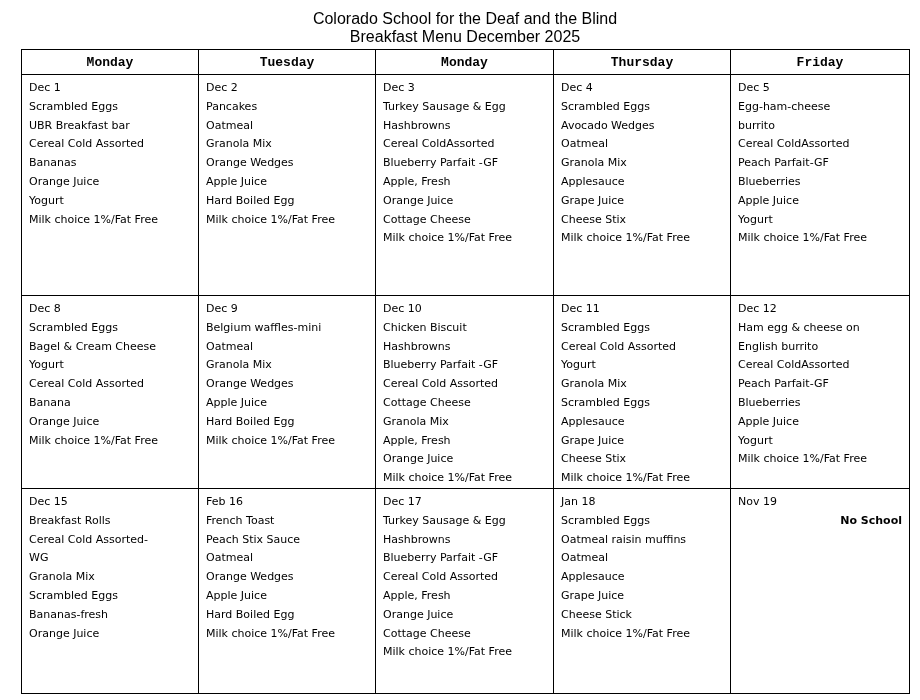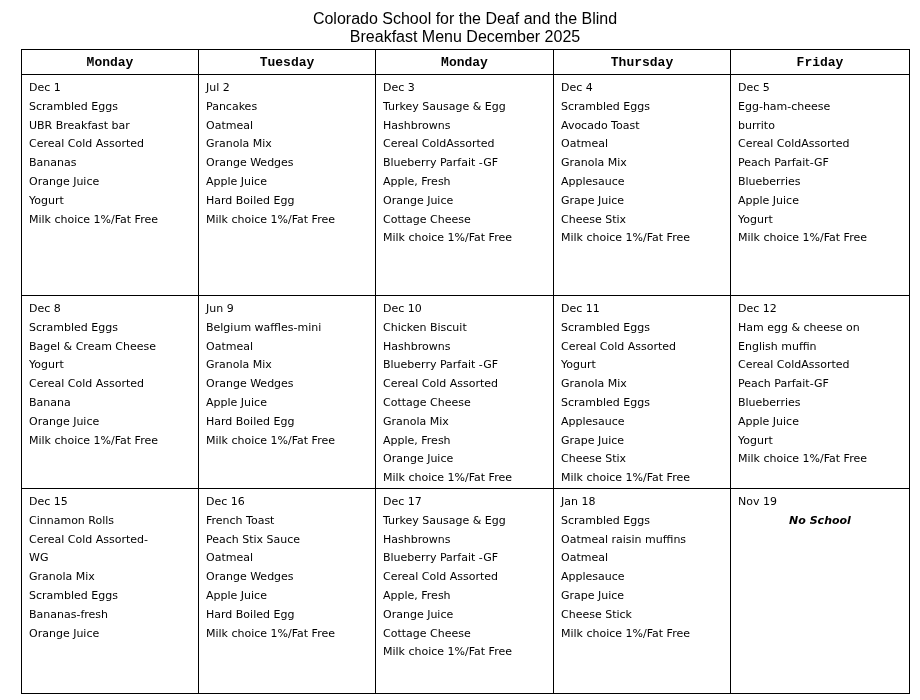--- a/index.html
+++ b/index.html
@@ -11,21 +11,21 @@
     table.menu col.c3 { width: 178px; }
     table.menu col.c4 { width: 177px; }
     table.menu col.c5 { width: 179px; }
     th { border: 1px solid #000; font-family: Liberation Mono, monospace; font-weight: bold; font-size: 13px; height: 24px; padding: 0; text-align: center; vertical-align: middle; }
     td { border: 1px solid #000; vertical-align: top; padding: 4px 0 0 7px; font-size: 11px; line-height: 18.8px; white-space: nowrap; overflow: hidden; }
     tr.w1 td { height: 216px; }
     tr.w2 td { height: 187px; }
     tr.w3 td { height: 200px; }
     .date { display: block; }
     .item { display: block; }
-    .no-school { display: block; text-align: center; font-weight: bold; margin-top: 0px; padding-right: 7px; font-style: italic; }
+    .no-school { display: block; text-align: right; font-weight: bold; margin-top: 0px; padding-right: 7px; }
     .bottom-line { position: absolute; left: 21px; top: 693px; width: 888px; border-top: 1px solid #000; }
   </style>
 </head>
 <body>
 
 <div class="title">
   <div>Colorado School for the Deaf and the Blind</div>
   <div>Breakfast Menu December 2025</div>
 </div>
 
@@ -52,21 +52,21 @@
           <span class="date">Dec 1</span>
           <span class="item">Scrambled Eggs</span>
           <span class="item">UBR Breakfast bar</span>
           <span class="item">Cereal Cold Assorted</span>
           <span class="item">Bananas</span>
           <span class="item">Orange Juice</span>
           <span class="item">Yogurt</span>
           <span class="item">Milk choice 1%/Fat Free</span>
         </td>
         <td>
-          <span class="date">Jul 2</span>
+          <span class="date">Dec 2</span>
           <span class="item">Pancakes</span>
           <span class="item">Oatmeal</span>
           <span class="item">Granola Mix</span>
           <span class="item">Orange Wedges</span>
           <span class="item">Apple Juice</span>
           <span class="item">Hard Boiled Egg</span>
           <span class="item">Milk choice 1%/Fat Free</span>
         </td>
         <td>
           <span class="date">Dec 3</span>
@@ -75,21 +75,21 @@
           <span class="item">Cereal ColdAssorted</span>
           <span class="item">Blueberry Parfait -GF</span>
           <span class="item">Apple, Fresh</span>
           <span class="item">Orange Juice</span>
           <span class="item">Cottage Cheese</span>
           <span class="item">Milk choice 1%/Fat Free</span>
         </td>
         <td>
           <span class="date">Dec 4</span>
           <span class="item">Scrambled Eggs</span>
-          <span class="item">Avocado Toast</span>
+          <span class="item">Avocado Wedges</span>
           <span class="item">Oatmeal</span>
           <span class="item">Granola Mix</span>
           <span class="item">Applesauce</span>
           <span class="item">Grape Juice</span>
           <span class="item">Cheese Stix</span>
           <span class="item">Milk choice 1%/Fat Free</span>
         </td>
         <td>
           <span class="date">Dec 5</span>
           <span class="item">Egg-ham-cheese</span>
@@ -107,21 +107,21 @@
           <span class="date">Dec 8</span>
           <span class="item">Scrambled Eggs</span>
           <span class="item">Bagel &amp; Cream Cheese</span>
           <span class="item">Yogurt</span>
           <span class="item">Cereal Cold Assorted</span>
           <span class="item">Banana</span>
           <span class="item">Orange Juice</span>
           <span class="item">Milk choice 1%/Fat Free</span>
         </td>
         <td>
-          <span class="date">Jun 9</span>
+          <span class="date">Dec 9</span>
           <span class="item">Belgium waffles-mini</span>
           <span class="item">Oatmeal</span>
           <span class="item">Granola Mix</span>
           <span class="item">Orange Wedges</span>
           <span class="item">Apple Juice</span>
           <span class="item">Hard Boiled Egg</span>
           <span class="item">Milk choice 1%/Fat Free</span>
         </td>
         <td>
           <span class="date">Dec 10</span>
@@ -143,42 +143,42 @@
           <span class="item">Granola Mix</span>
           <span class="item">Scrambled Eggs</span>
           <span class="item">Applesauce</span>
           <span class="item">Grape Juice</span>
           <span class="item">Cheese Stix</span>
           <span class="item">Milk choice 1%/Fat Free</span>
         </td>
         <td>
           <span class="date">Dec 12</span>
           <span class="item">Ham egg &amp; cheese on</span>
-          <span class="item">English muffin</span>
+          <span class="item">English burrito</span>
           <span class="item">Cereal ColdAssorted</span>
           <span class="item">Peach Parfait-GF</span>
           <span class="item">Blueberries</span>
           <span class="item">Apple Juice</span>
           <span class="item">Yogurt</span>
           <span class="item">Milk choice 1%/Fat Free</span>
         </td>
       </tr>
       <tr class="w3">
         <td>
           <span class="date">Dec 15</span>
-          <span class="item">Cinnamon Rolls</span>
+          <span class="item">Breakfast Rolls</span>
           <span class="item">Cereal Cold Assorted-</span>
           <span class="item">WG</span>
           <span class="item">Granola Mix</span>
           <span class="item">Scrambled Eggs</span>
           <span class="item">Bananas-fresh</span>
           <span class="item">Orange Juice</span>
         </td>
         <td>
-          <span class="date">Dec 16</span>
+          <span class="date">Feb 16</span>
           <span class="item">French Toast</span>
           <span class="item">Peach Stix Sauce</span>
           <span class="item">Oatmeal</span>
           <span class="item">Orange Wedges</span>
           <span class="item">Apple Juice</span>
           <span class="item">Hard Boiled Egg</span>
           <span class="item">Milk choice 1%/Fat Free</span>
         </td>
         <td>
           <span class="date">Dec 17</span>

